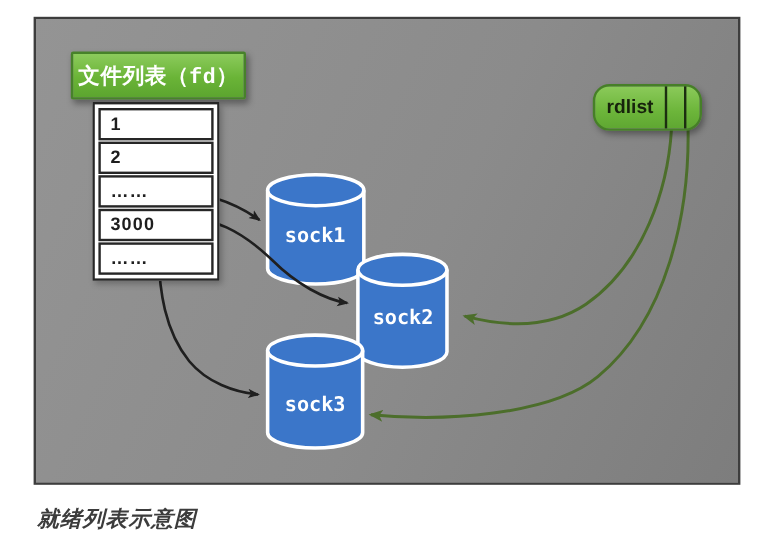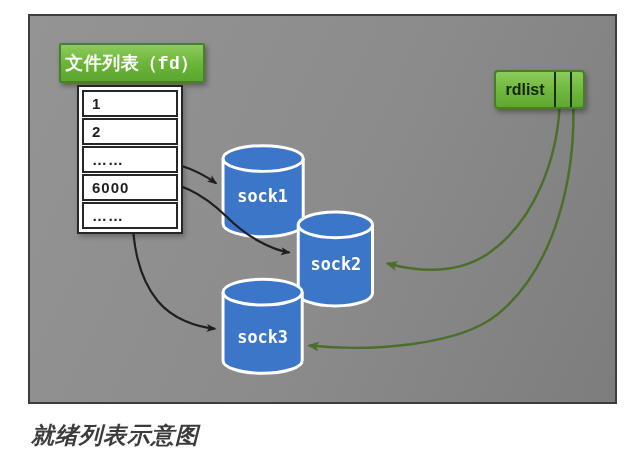--- a/index.html
+++ b/index.html
@@ -33,37 +33,37 @@
   .fd-row{
     height:27px;box-sizing:border-box;border:2px solid #262626;margin-bottom:1px;
     background:#ffffff;display:flex;align-items:center;padding-left:8px;
     font-size:15px;font-weight:600;color:#1e1e1e;letter-spacing:1px;
   }
   .fd-row:last-child{margin-bottom:0;}
   
   .rdlist{
     position:absolute;left:464px;top:54px;width:91px;height:39px;
     background:linear-gradient(180deg,#8bca5a 0%,#6cb53a 60%,#5fa732 100%);
-    border:2px solid #467f28;border-radius:4px;box-sizing:border-box;
+    border:2px solid #467f28;border-radius:14px;box-sizing:border-box;
     box-shadow:2px 3px 5px rgba(0,0,0,.35);
   }
   .rdlist-label{
     position:absolute;left:0;top:0;width:58px;height:100%;
     display:flex;align-items:center;justify-content:center;
     color:#16230c;font-size:16px;font-weight:bold;
   }
   .rdlist-div{
     position:absolute;top:0;width:2px;height:100%;background:#1c2e10;
   }
   .rdlist-div.d1{left:58px;}
   .rdlist-div.d2{left:74px;}
   
   .caption{
     position:absolute;left:31px;top:420px;
-    font-style:italic;font-weight:600;font-size:23px;color:#3c3c3c;
+    font-style:italic;font-weight:600;font-size:18px;color:#3c3c3c;
     letter-spacing:1px;
   }
   .cyl-label{
     font-family:"DejaVu Sans Mono",monospace;font-weight:bold;font-size:17px;
     fill:#ffffff;text-anchor:middle;
   }
 </style>
 </head>
 <body>
 
@@ -113,21 +113,21 @@
       <div class="fd-row">
         <span>1</span>
       </div>
       <div class="fd-row">
         <span>2</span>
       </div>
       <div class="fd-row">
         <span>……</span>
       </div>
       <div class="fd-row">
-        <span>6000</span>
+        <span>3000</span>
       </div>
       <div class="fd-row">
         <span>……</span>
       </div>
     </div>
 
     <div class="rdlist">
       <div class="rdlist-label">rdlist</div>
       <div class="rdlist-div d1"></div>
       <div class="rdlist-div d2"></div>

